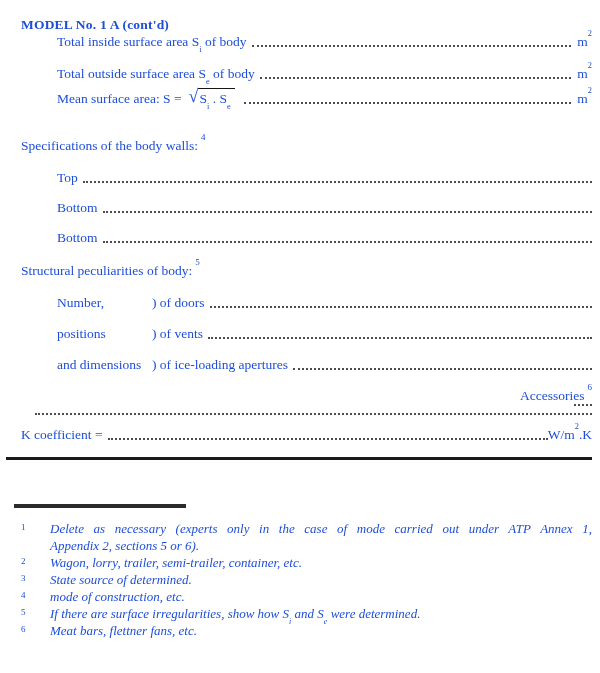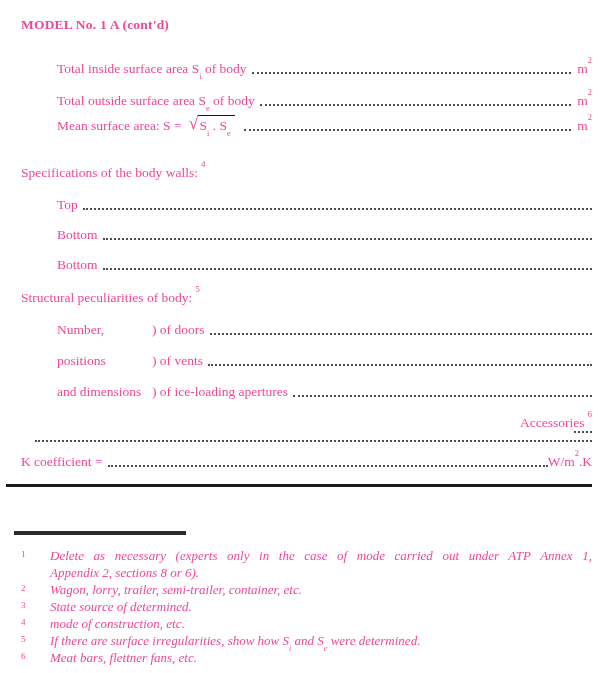--- a/index.html
+++ b/index.html
@@ -4,21 +4,21 @@
 <style>
   html,body{margin:0;padding:0;background:#fff;}
   .page{
     position:relative;
     width:600px;height:673px;
     box-sizing:border-box;
     padding:17px 8px 0 21px;
     background:#ffffff;
     font-family:"Liberation Serif","DejaVu Serif",serif;
     font-size:13.5px;
-    color:#ec4899;
+    color:#1d4ed8;
     overflow:hidden;
   }
   .heading{font-weight:bold;letter-spacing:.2px;}
   .row{display:flex;align-items:flex-end;line-height:17px;}
   .indent1{margin-left:36px;}
   .lbl{white-space:nowrap;}
   .leader{
     flex:1;min-width:18px;
     border-bottom:2px dotted #4d4d4d;
     margin:0 2px 3px 5px;
@@ -28,21 +28,21 @@
   sup.rich,sub.rich{font-size:.62em;line-height:0;position:relative;}
   sup.rich{top:-.55em;}
   sub.rich{top:.28em;}
   .fnref{font-size:9px;line-height:0;position:relative;top:-.5em;margin-left:3px;}
   .section-title{line-height:17px;}
   
   .formula{display:inline-flex;align-items:flex-start;margin:0 4px 0 7px;}
   .sqrt-sign{font-size:18px;line-height:1;transform:translateY(-1px);}
   .radicand{border-top:1.3px solid #151515;padding:1px 4px 0 1px;}
   
-  .r1{margin-top:27px;}
+  .r1{margin-top:0;}
   .r2{margin-top:15px;}
   .r3{margin-top:6px;}
   .sec1{margin-top:30px;}
   .w1{margin-top:15px;}
   .w2{margin-top:13px;}
   .w3{margin-top:13px;}
   .sec2{margin-top:16px;}
   .s1{margin-top:15px;}
   .s2{margin-top:14px;}
   .s3{margin-top:14px;}
@@ -143,21 +143,21 @@
 
   <div class="rule"></div>
 
   <div class="fn-sep"></div>
 
   <div class="footnotes">
     <div class="fn">
       <span class="fn-num">1</span>
       <div class="fn-text">
         <div class="fn-line just">Delete as necessary (experts only in the case of mode carried out under ATP Annex 1,</div>
-        <div class="fn-line">Appendix 2, sections 8 or 6).</div>
+        <div class="fn-line">Appendix 2, sections 5 or 6).</div>
       </div>
     </div>
     <div class="fn">
       <span class="fn-num">2</span>
       <div class="fn-text">
         <div class="fn-line">Wagon, lorry, trailer, semi-trailer, container, etc.</div>
       </div>
     </div>
     <div class="fn">
       <span class="fn-num">3</span>

